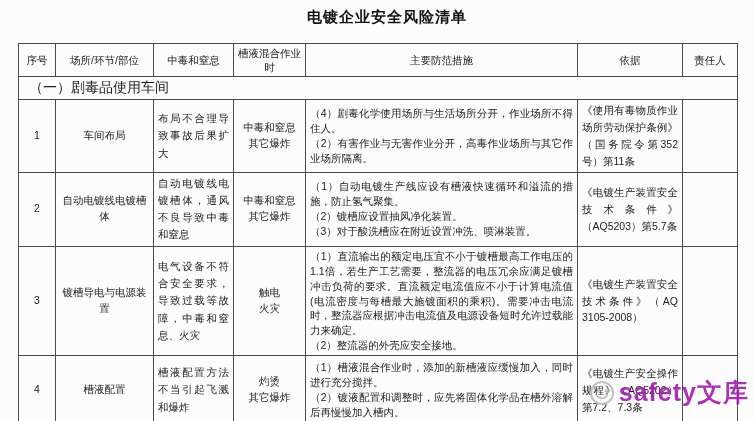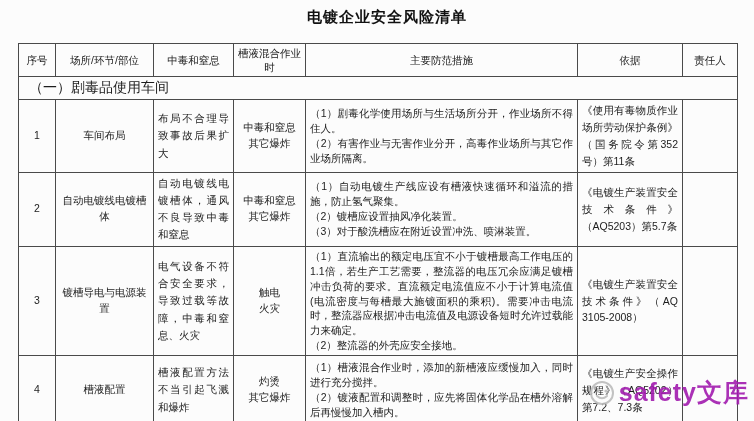--- a/index.html
+++ b/index.html
@@ -129,21 +129,21 @@
       <tr class="section-row">
         <td colspan="7">（一）剧毒品使用车间</td>
       </tr>
 
       <tr class="r1">
         <td class="cell-center">1</td>
         <td class="cell-center">车间布局</td>
         <td class="cell-hazard">布局不合理导致事故后果扩大</td>
         <td class="cell-center">中毒和窒息
 其它爆炸</td>
-        <td class="cell-measures">（1）剧毒化学使用场所与生活场所分开，作业场所不得住人。
+        <td class="cell-measures">（4）剧毒化学使用场所与生活场所分开，作业场所不得住人。
 （2）有害作业与无害作业分开，高毒作业场所与其它作业场所隔离。</td>
         <td class="cell-basis">《使用有毒物质作业场所劳动保护条例》（国务院令第352号）第11条</td>
         <td class="cell-resp"></td>
       </tr>
 
       <tr class="r2">
         <td class="cell-center">2</td>
         <td class="cell-center">自动电镀线电镀槽体</td>
         <td class="cell-hazard">自动电镀线电镀槽体，通风不良导致中毒和窒息</td>
         <td class="cell-center">中毒和窒息

